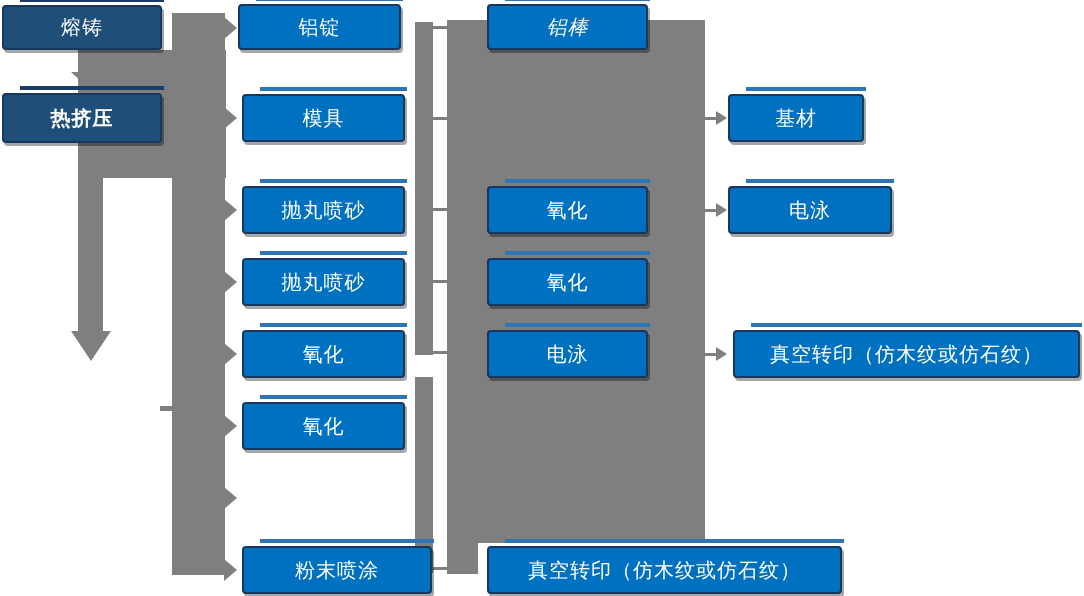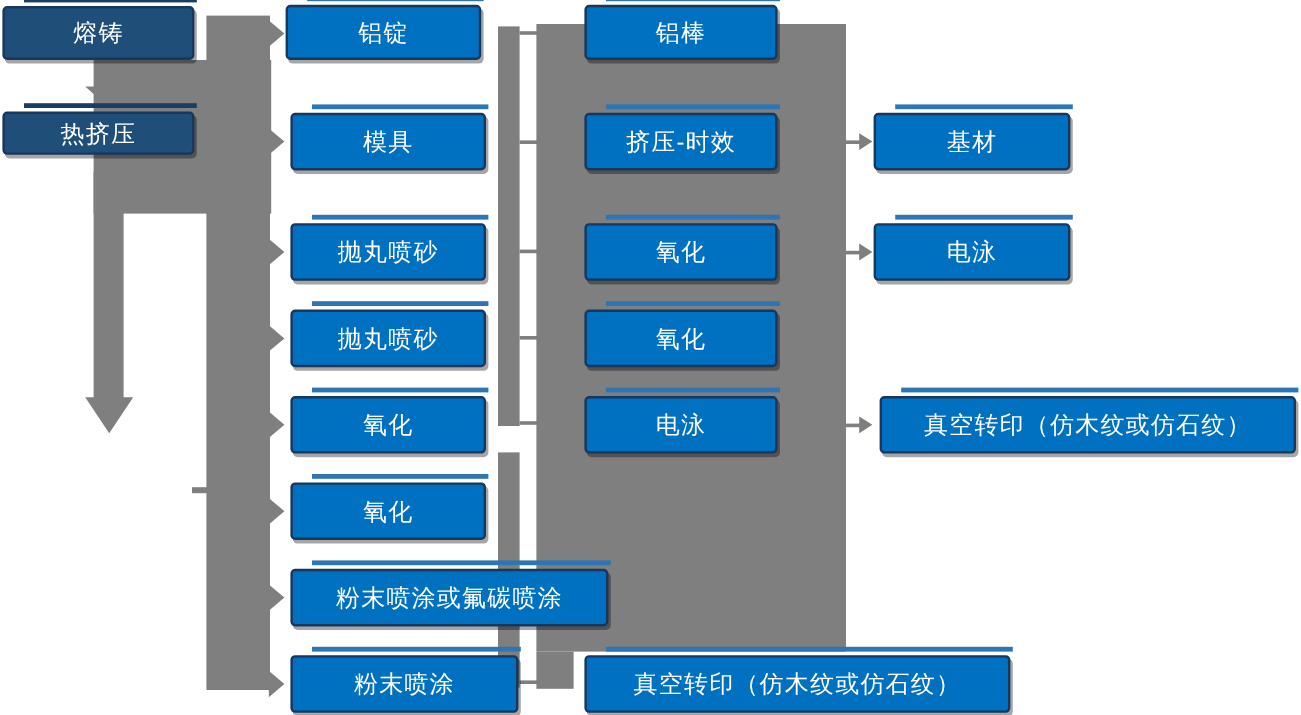--- a/index.html
+++ b/index.html
@@ -80,21 +80,21 @@
   <div class="gray" style="left:704px;top:117px;width:13px;height:3px;"></div>
   <div class="ah-rs" style="left:716px;top:111px;"></div>
   <div class="gray" style="left:704px;top:209px;width:13px;height:3px;"></div>
   <div class="ah-rs" style="left:716px;top:203px;"></div>
   <div class="gray" style="left:704px;top:353px;width:13px;height:3px;"></div>
   <div class="ah-rs" style="left:716px;top:347px;"></div>
 
   <div class="box dark" style="left:2px;top:5px;width:160px;height:45px;">
     <span>熔铸</span>
   </div>
-  <div class="box dark" style="left:2px;top:93px;width:160px;height:36px;">
+  <div class="box dark" style="left:2px;top:93px;width:160px;height:50px;font-weight:bold;">
     <span>热挤压</span>
   </div>
 
   <div class="box" style="left:238px;top:4px;width:163px;height:46px;">
     <span>铝锭</span>
   </div>
   <div class="box" style="left:242px;top:94px;width:163px;height:48px;">
     <span>模具</span>
   </div>
   <div class="box" style="left:242px;top:186px;width:163px;height:48px;">
@@ -102,47 +102,41 @@
   </div>
   <div class="box" style="left:242px;top:258px;width:163px;height:48px;">
     <span>抛丸喷砂</span>
   </div>
   <div class="box" style="left:242px;top:330px;width:163px;height:48px;">
     <span>氧化</span>
   </div>
   <div class="box" style="left:242px;top:402px;width:163px;height:48px;">
     <span>氧化</span>
   </div>
-  <div class="box" style="left:242px;top:474px;width:265px;height:48px;">
-    <span>粉末喷涂或氟碳喷涂</span>
-  </div>
   <div class="box" style="left:242px;top:546px;width:190px;height:48px;">
     <span>粉末喷涂</span>
   </div>
 
-  <div class="box" style="left:487px;top:4px;width:161px;height:46px;">
+  <div class="box" style="left:487px;top:4px;width:161px;height:46px;font-style:italic;">
     <span>铝棒</span>
-  </div>
-  <div class="box" style="left:487px;top:94px;width:161px;height:48px;">
-    <span>挤压-时效</span>
   </div>
   <div class="box" style="left:487px;top:186px;width:161px;height:48px;">
     <span>氧化</span>
   </div>
   <div class="box" style="left:487px;top:258px;width:161px;height:48px;">
     <span>氧化</span>
   </div>
   <div class="box" style="left:487px;top:330px;width:161px;height:48px;">
     <span>电泳</span>
   </div>
   <div class="box" style="left:487px;top:546px;width:355px;height:48px;">
     <span>真空转印（仿木纹或仿石纹）</span>
   </div>
 
-  <div class="box" style="left:728px;top:94px;width:164px;height:48px;">
+  <div class="box" style="left:728px;top:94px;width:136px;height:48px;">
     <span>基材</span>
   </div>
   <div class="box" style="left:728px;top:186px;width:164px;height:48px;">
     <span>电泳</span>
   </div>
   <div class="box" style="left:733px;top:330px;width:347px;height:48px;">
     <span>真空转印（仿木纹或仿石纹）</span>
   </div>
 
 </div>

